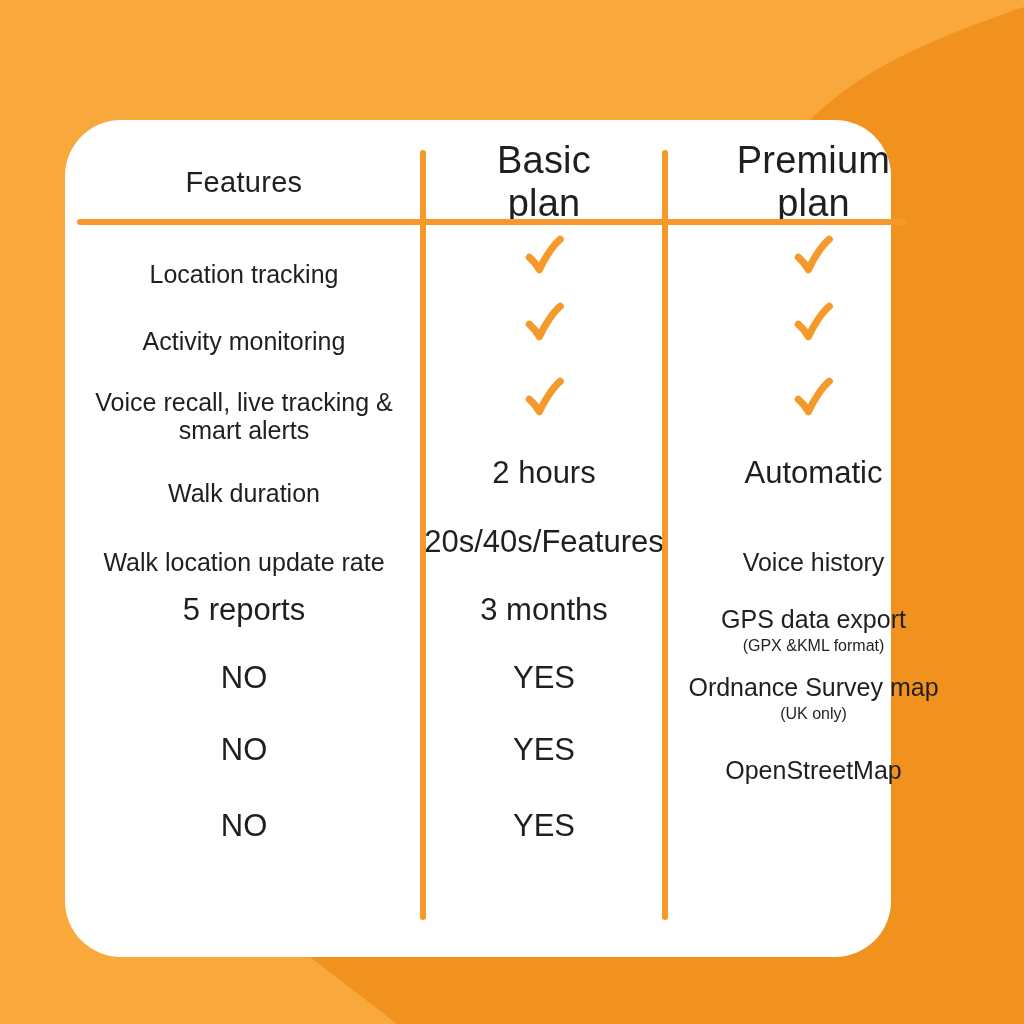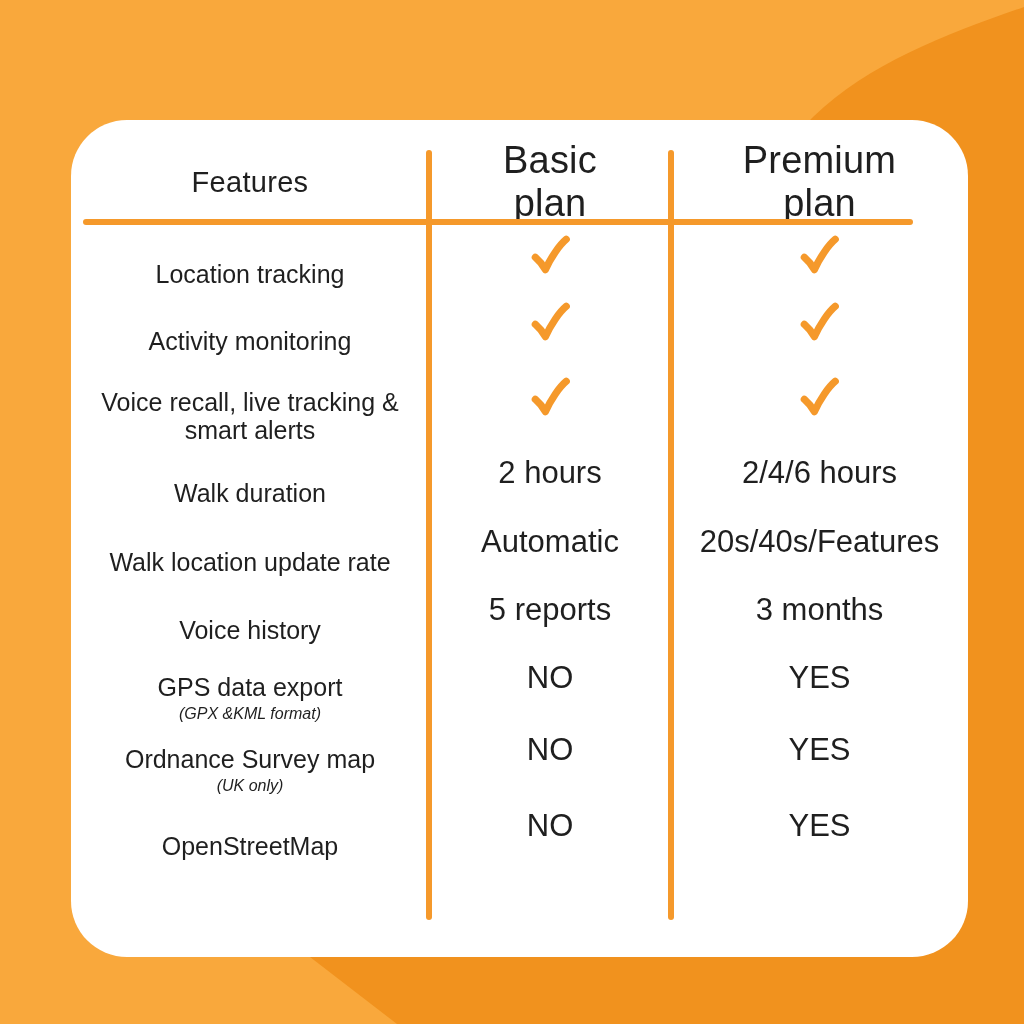--- a/index.html
+++ b/index.html
@@ -14,42 +14,42 @@
   body{
     position:relative;
     overflow:hidden;
     background:var(--bg-light);
     font-family:"Liberation Sans","DejaVu Sans",sans-serif;
     color:var(--ink);
   }
   .bg-svg{position:absolute;left:0;top:0;width:1024px;height:1024px;}
   .card{
     position:absolute;
-    left:71px;top:120px;
-    width:897px;height:837px;
+    left:65px;top:120px;
+    width:826px;height:837px;
     background:var(--card-bg);
     border-radius:56px;
   }
   .grid{
     position:absolute;inset:0;
     display:grid;
     grid-template-columns:358px 242px 297px;
     grid-template-rows:102px 64px 70px 80px 73px 66px 69px 67px 77px 76px 68px;
   }
   .cell{
     display:flex;flex-direction:column;
     align-items:center;justify-content:center;
     text-align:center;
     padding:0 4px;
   }
   .header-cell{padding-top:22px;}
   .features-header{font-size:29px;letter-spacing:.3px;}
   .col-header{font-size:38px;line-height:1.14;letter-spacing:.2px;}
   .feature-main{font-size:25px;line-height:1.12;margin-top:40px;}
-  .feature-sub{font-size:16px;line-height:1.1;margin-top:4px;font-style:italic;}
+  .feature-sub{font-size:16px;line-height:1.1;margin-top:4px;}
   .feature-sub:empty{display:none;}
   .value-text{font-size:31px;}
   .check{display:block;}
   .check path{stroke:var(--accent);}
   .vline{
     position:absolute;top:30px;height:770px;width:6px;
     background:var(--accent);border-radius:3px;
   }
   .vline-1{left:355px;}
   .vline-2{left:597px;}
@@ -122,27 +122,24 @@
     <path d="M6.5 20.5 C10 23.5 13.2 27.5 15.5 31.5 C20 21 28 9.5 34 4.5" fill="none" stroke="#F5992B" stroke-width="6.4" stroke-linecap="round" stroke-linejoin="round"></path>
   </svg>
 </div>
       <div class="cell feature-cell">
         <div class="feature-main">Walk duration</div>
       </div>
       <div class="cell value-cell">
         <div class="value-text">2 hours</div>
       </div>
       <div class="cell value-cell">
-        <div class="value-text">2/4/6 hours</div>
+        <div class="value-text">Automatic</div>
       </div>
       <div class="cell feature-cell">
         <div class="feature-main">Walk location update rate</div>
-      </div>
-      <div class="cell value-cell">
-        <div class="value-text">Automatic</div>
       </div>
       <div class="cell value-cell">
         <div class="value-text">20s/40s/Features</div>
       </div>
       <div class="cell feature-cell">
         <div class="feature-main">Voice history</div>
       </div>
       <div class="cell value-cell">
         <div class="value-text">5 reports</div>
       </div>

